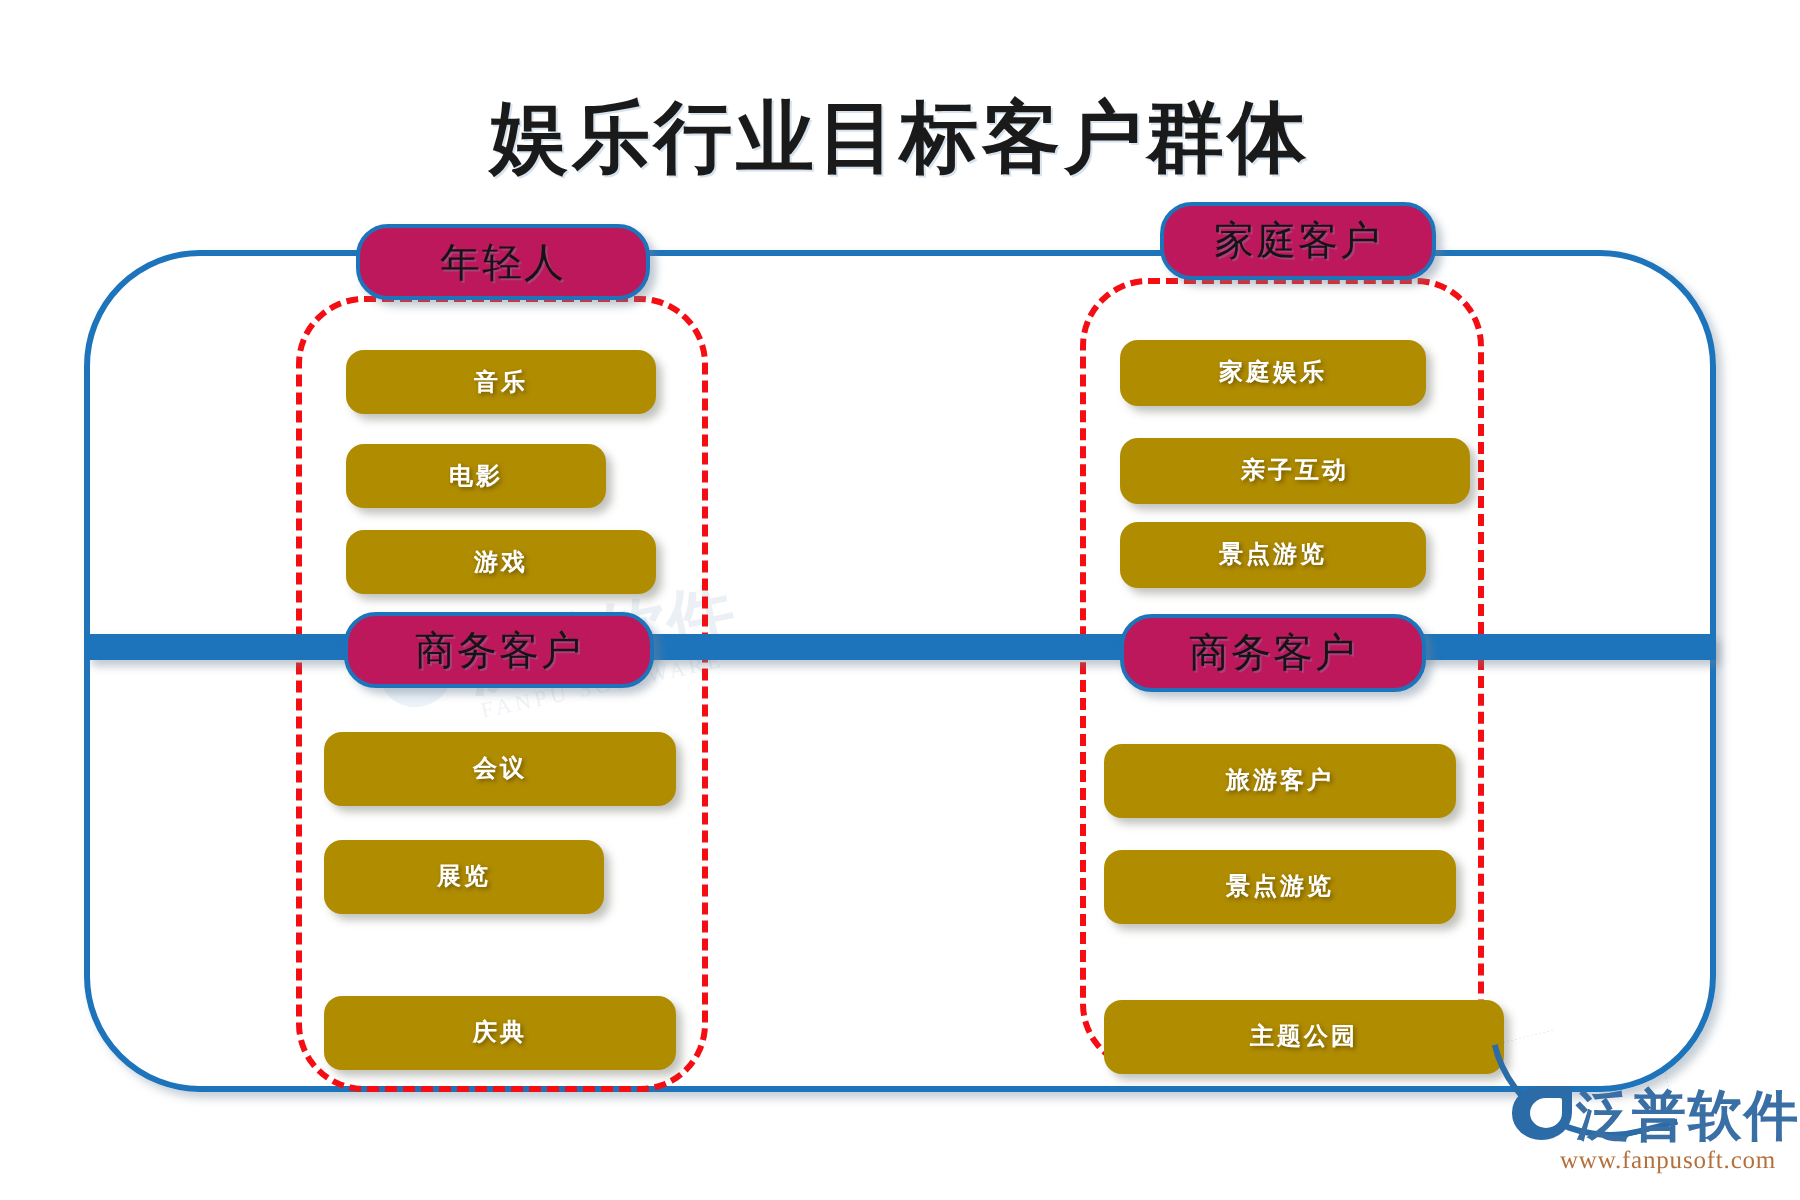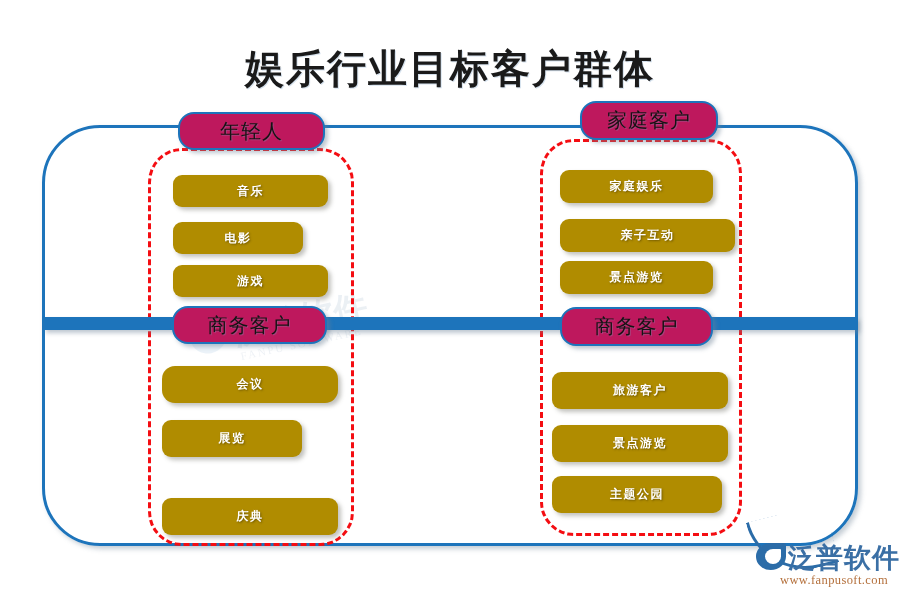--- a/index.html
+++ b/index.html
@@ -149,31 +149,31 @@
     letter-spacing: 1.5px;
     font-family: "Liberation Serif", "DejaVu Serif", serif;
     text-shadow: 1px 1px 2px rgba(60,45,0,0.55);
   }
 
   
   #it-music  { left: 173px; top: 175px; width: 155px; height: 32px; }
   #it-movie  { left: 173px; top: 222px; width: 130px; height: 32px; }
   #it-game   { left: 173px; top: 265px; width: 155px; height: 32px; }
   
-  #it-meeting    { left: 162px; top: 366px; width: 176px; height: 37px; border-radius: 13px; }
+  #it-meeting    { left: 162px; top: 366px; width: 176px; height: 37px; }
   #it-exhibition { left: 162px; top: 420px; width: 140px; height: 37px; }
   #it-ceremony   { left: 162px; top: 478px; width: 176px; height: 37px; margin-top: 20px; }
   
   #it-family-ent { left: 560px; top: 170px; width: 153px; height: 33px; }
   #it-parent     { left: 560px; top: 219px; width: 175px; height: 33px; }
   #it-movieshow  { left: 560px; top: 261px; width: 153px; height: 33px; }
   
   #it-localshow  { left: 552px; top: 372px; width: 176px; height: 37px; }
   #it-sightsee   { left: 552px; top: 425px; width: 176px; height: 37px; }
-  #it-themepark  { left: 552px; top: 476px; width: 170px; height: 37px; }
+  #it-themepark  { left: 552px; top: 500px; width: 200px; height: 37px; }
 
   
   .logo {
     position: absolute;
     left: 752px;
     top: 540px;
     width: 142px;
     height: 52px;
   }
   .logo-swoosh {

